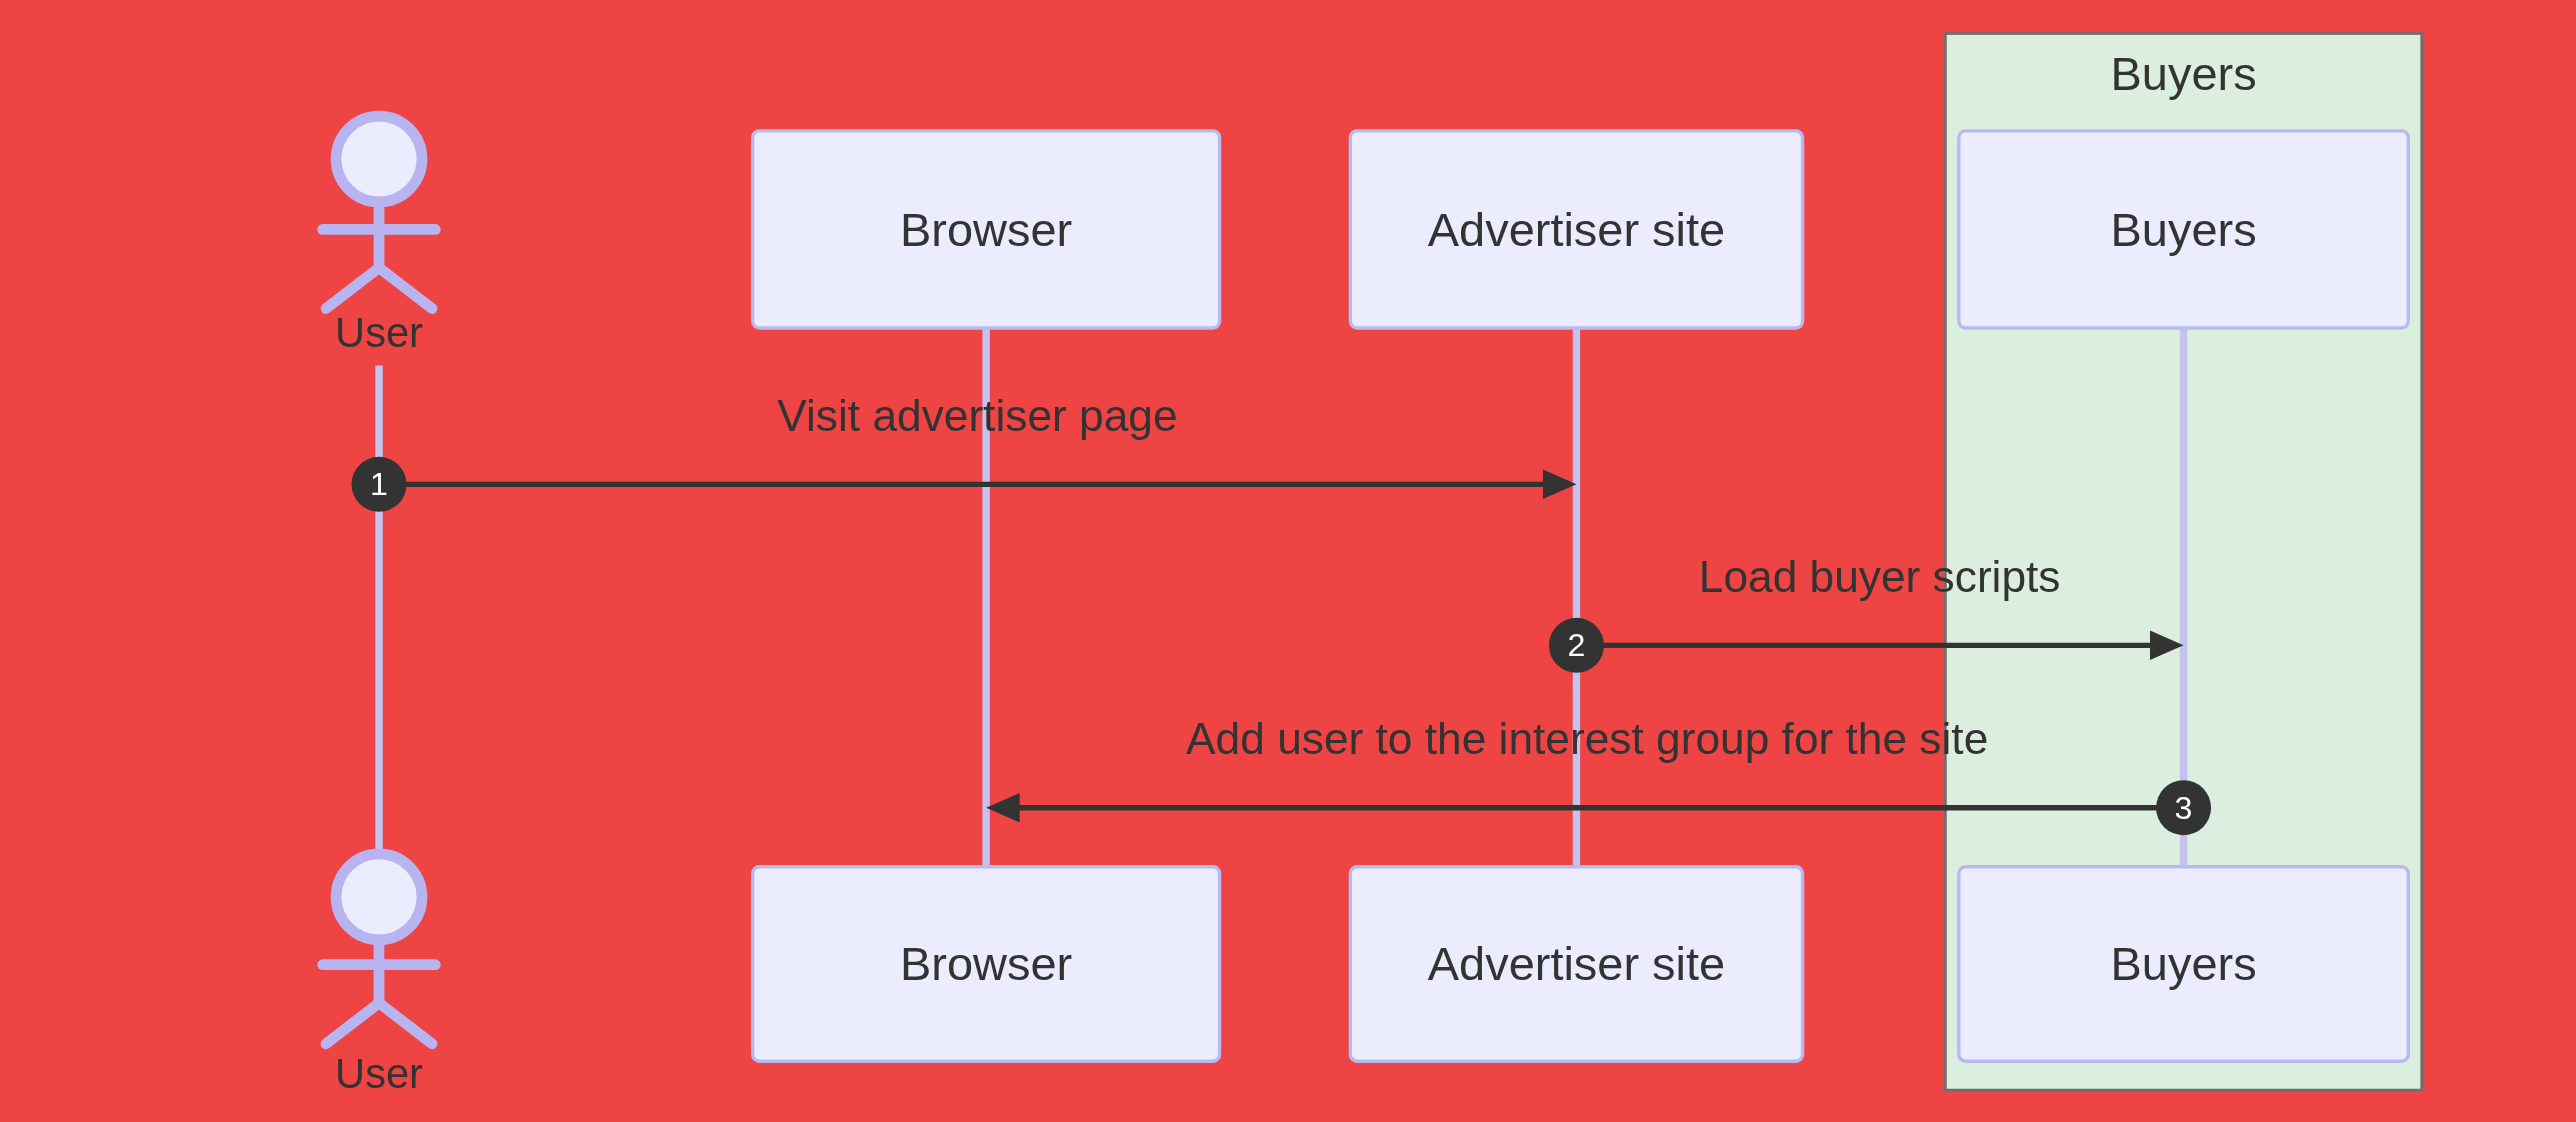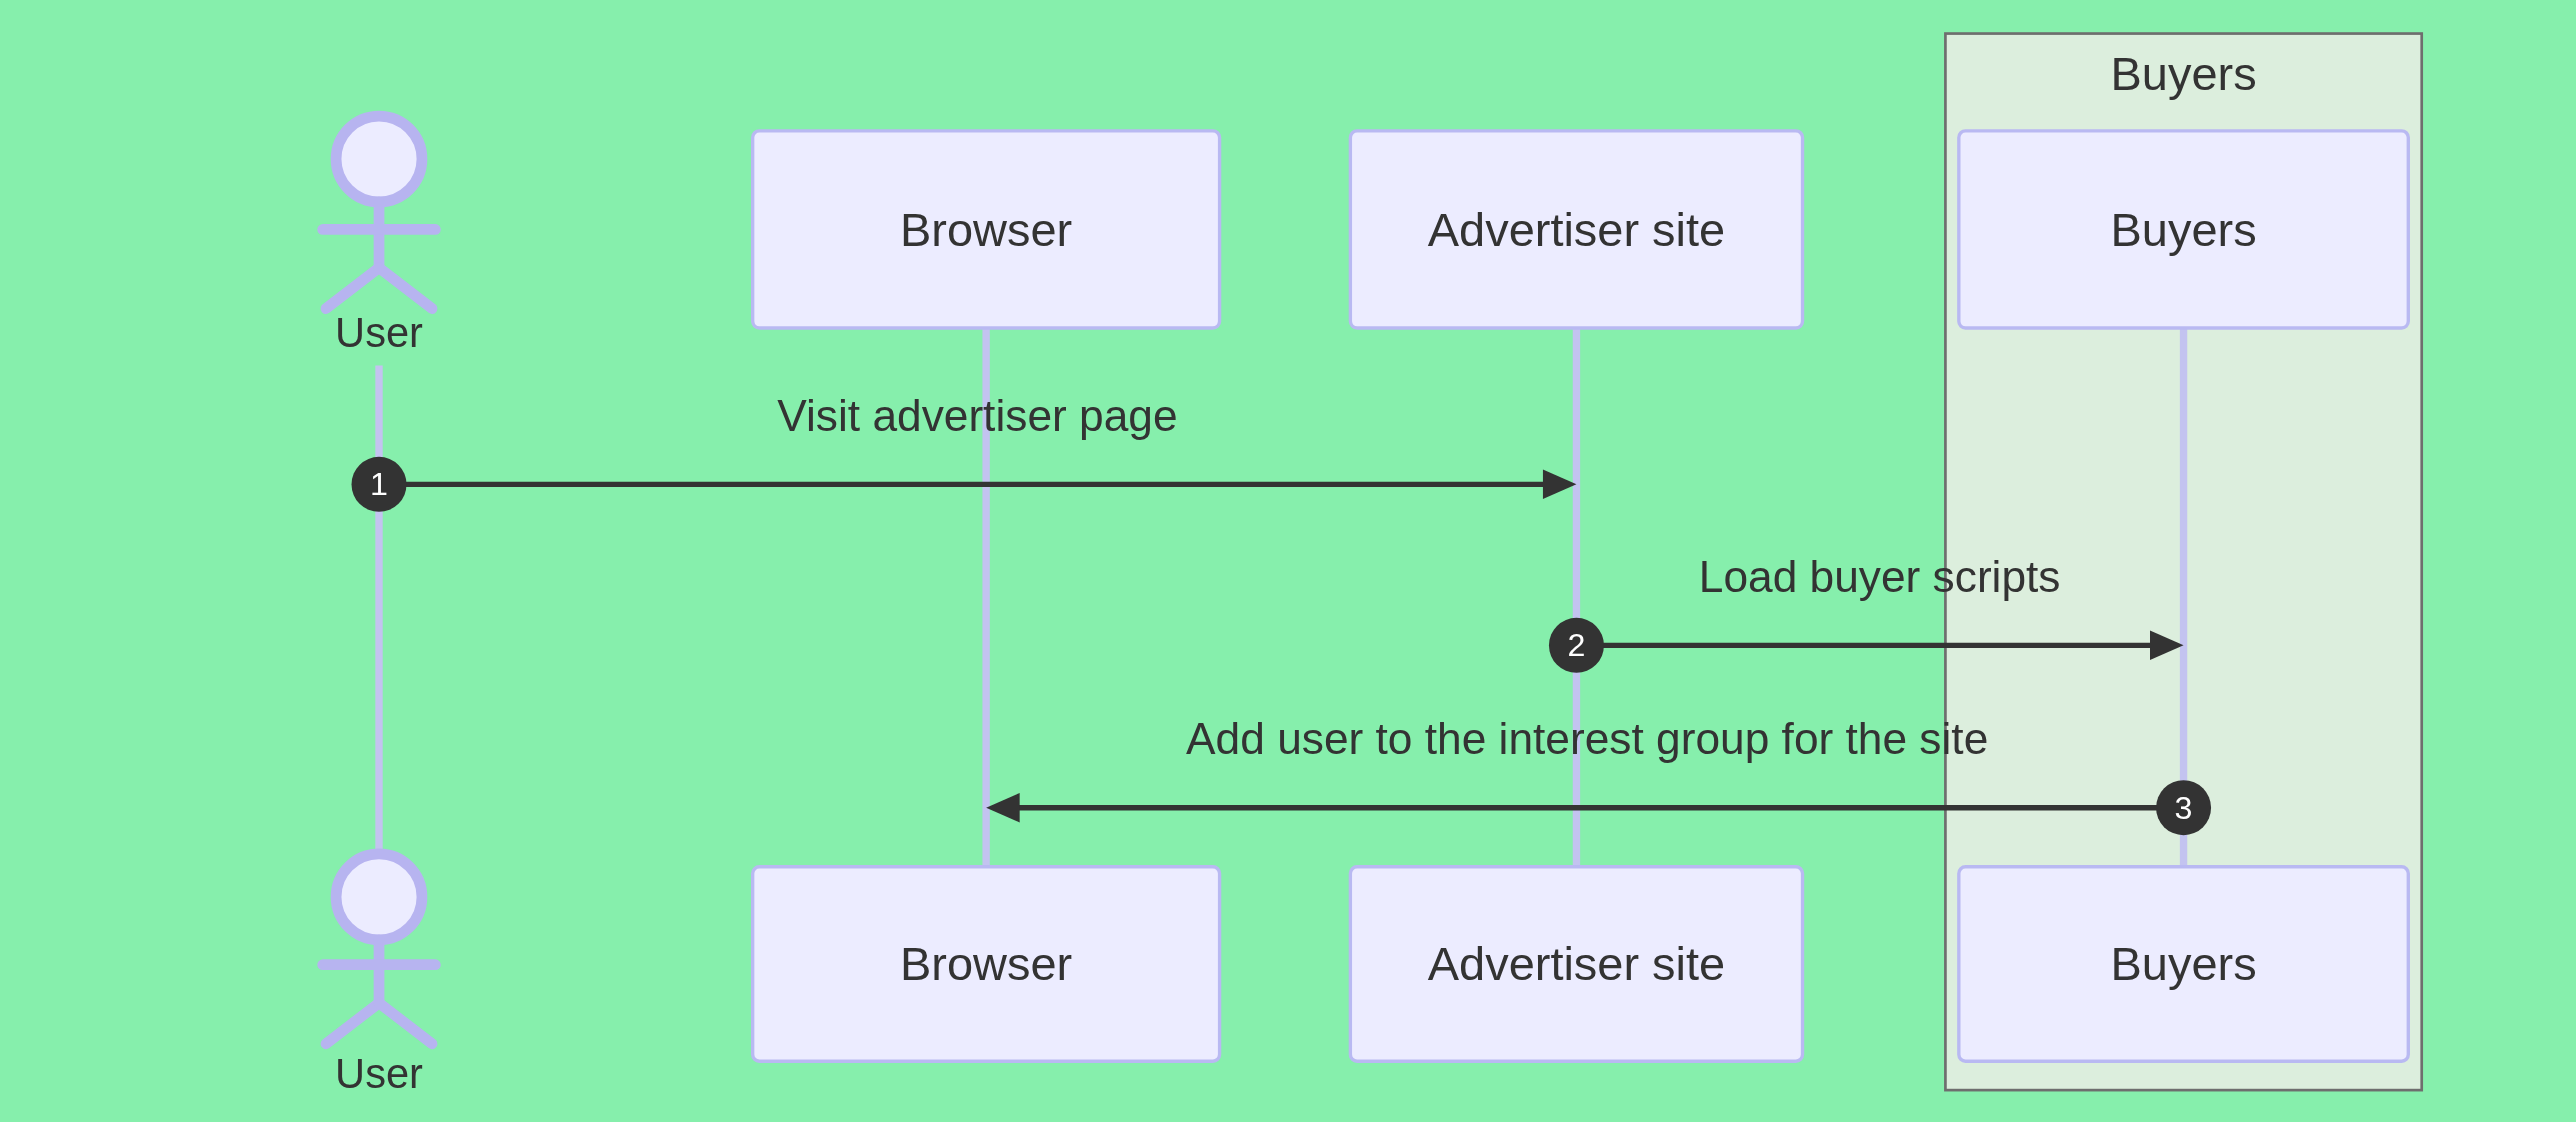--- a/index.html
+++ b/index.html
@@ -8,21 +8,21 @@
     background: #FFFFFF;
     width: 2576px;
     height: 1123px;
     overflow: hidden;
     font-family: "Liberation Sans", sans-serif;
   }
   .canvas {
     position: relative;
     width: 2576px;
     height: 1123px;
-    background: #86efac;
+    background: #ef4444;
   }
   svg text {
     font-family: "Liberation Sans", sans-serif;
     fill: #333333;
     text-anchor: middle;
   }
   .group-rect   { fill: #DCEEDD; stroke: #6E6E6E; stroke-width: 4px; }
   .group-label  { font-size: 70px; }
   .lifeline     { stroke: #C3C3F0; stroke-width: 11px; }
   .actor-stroke { stroke: #B7B4F0; stroke-width: 16px; fill: none; stroke-linecap: round; }

